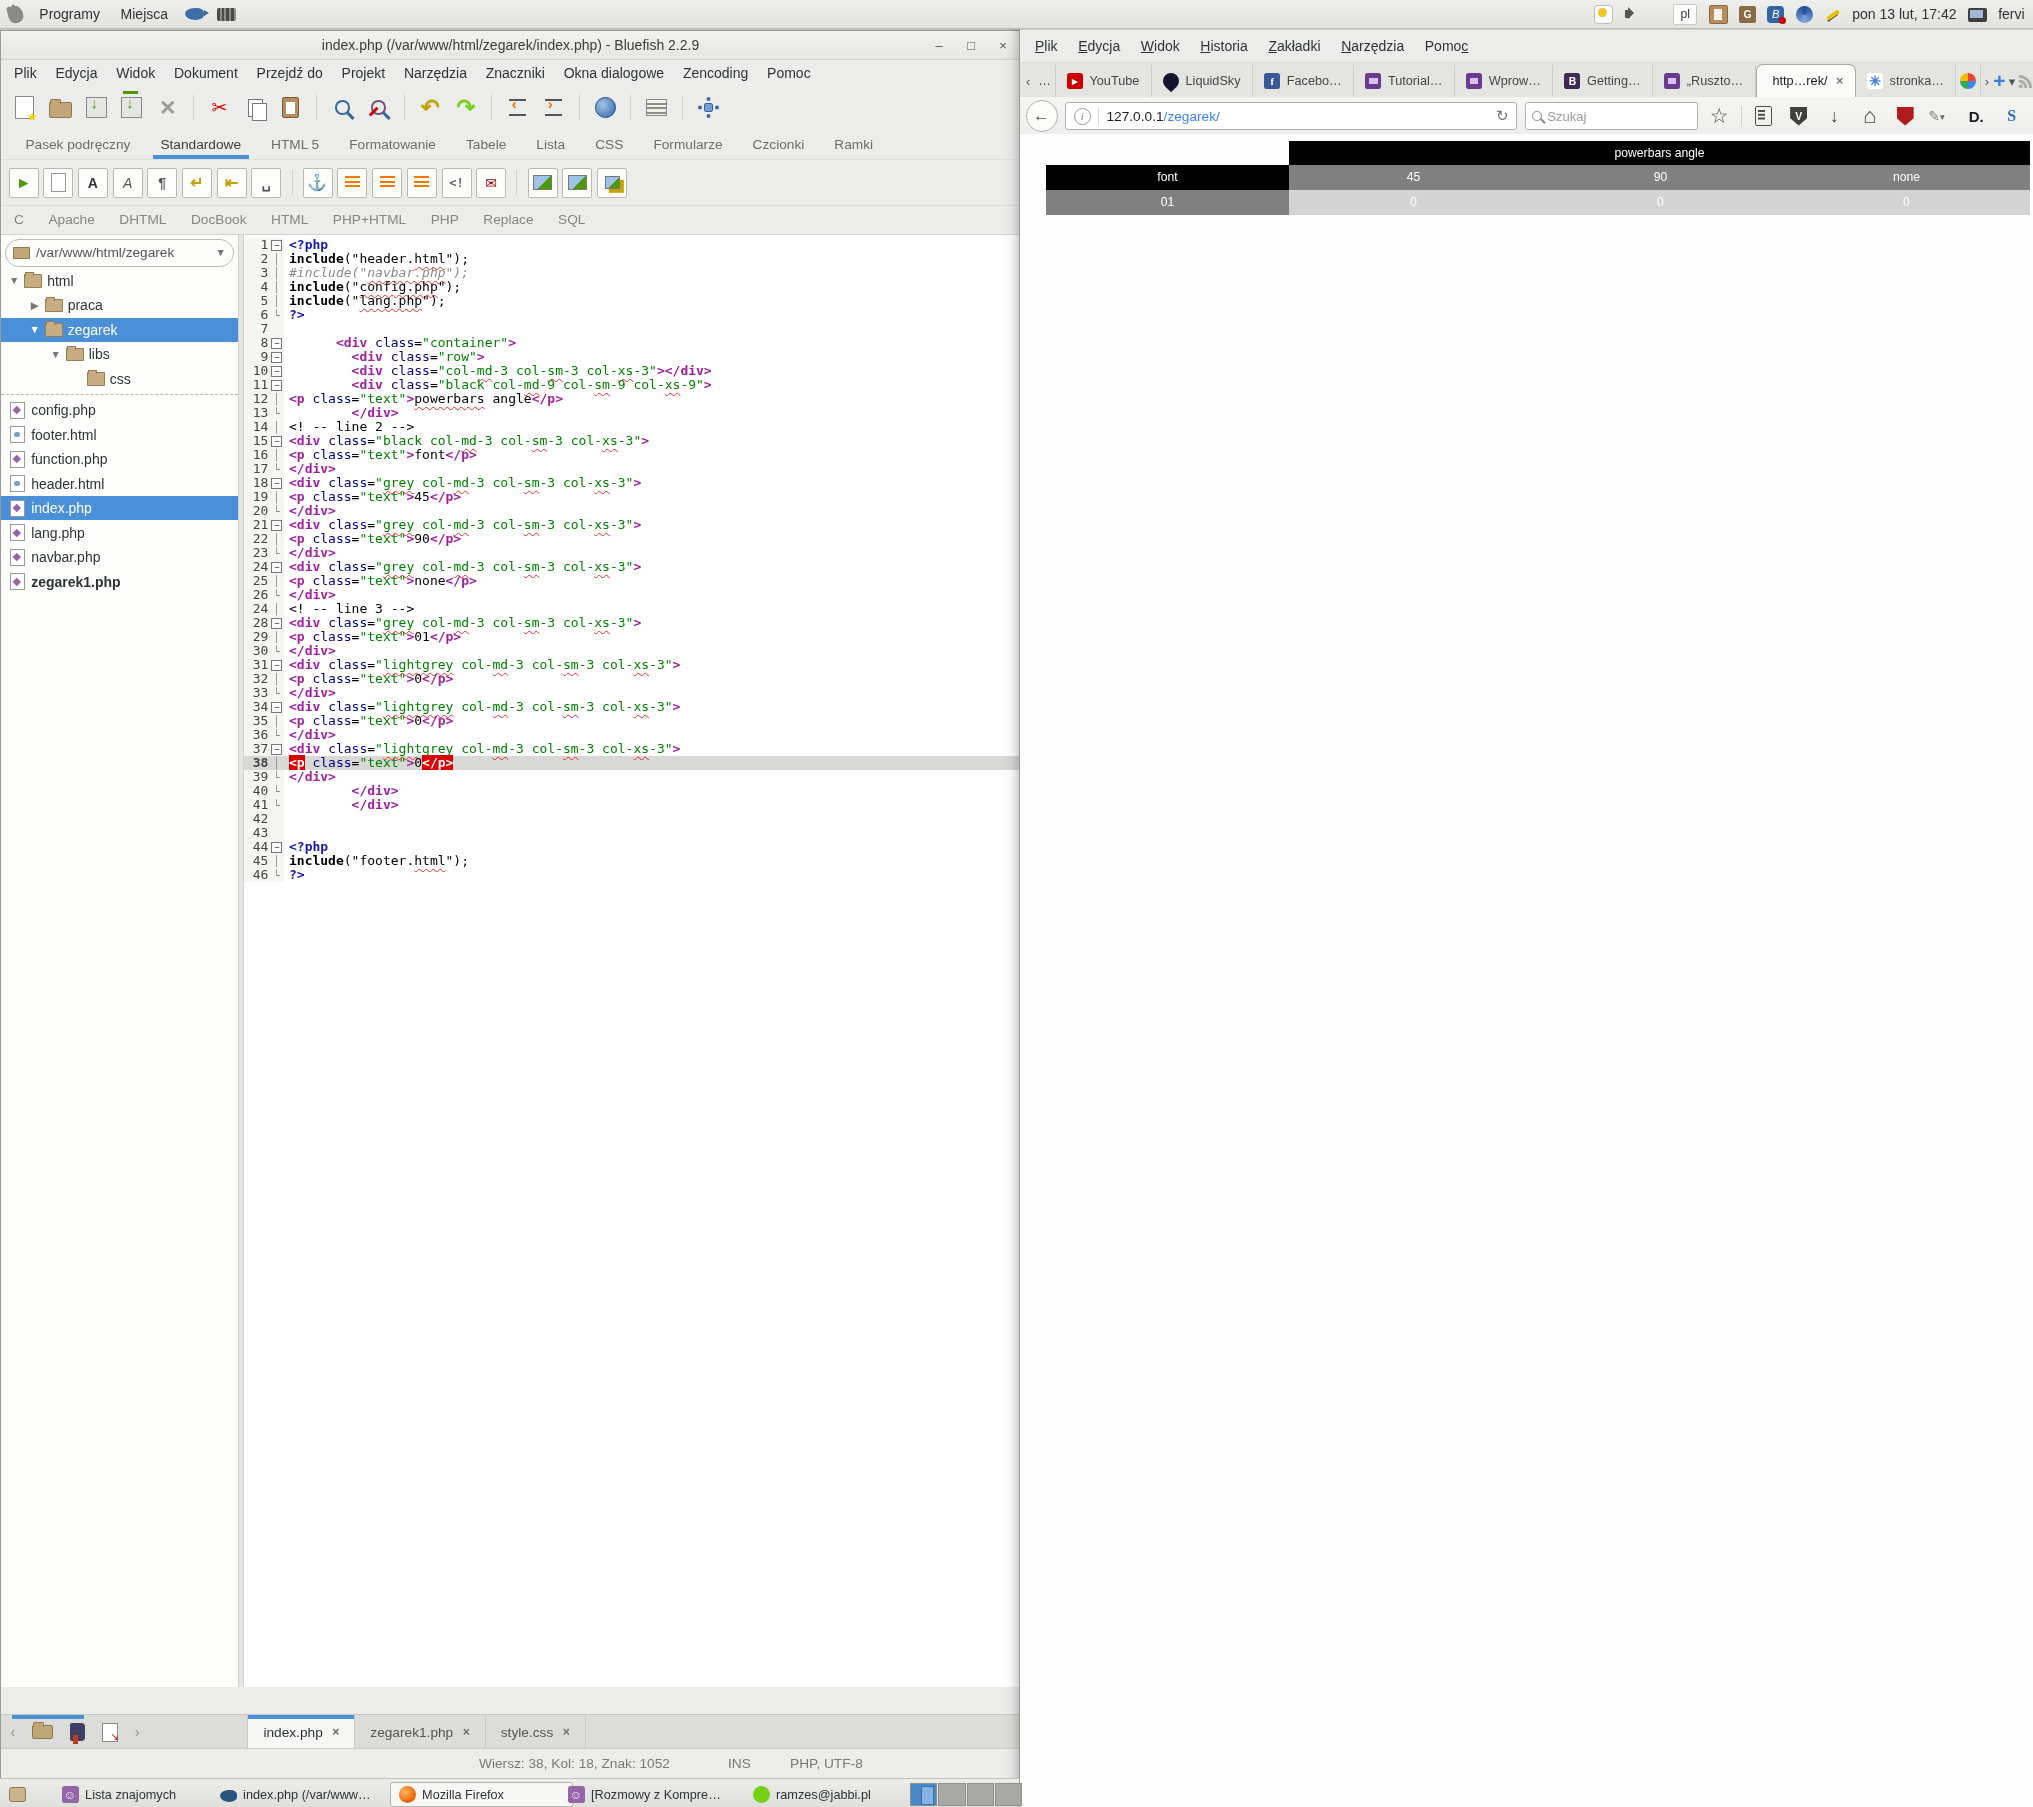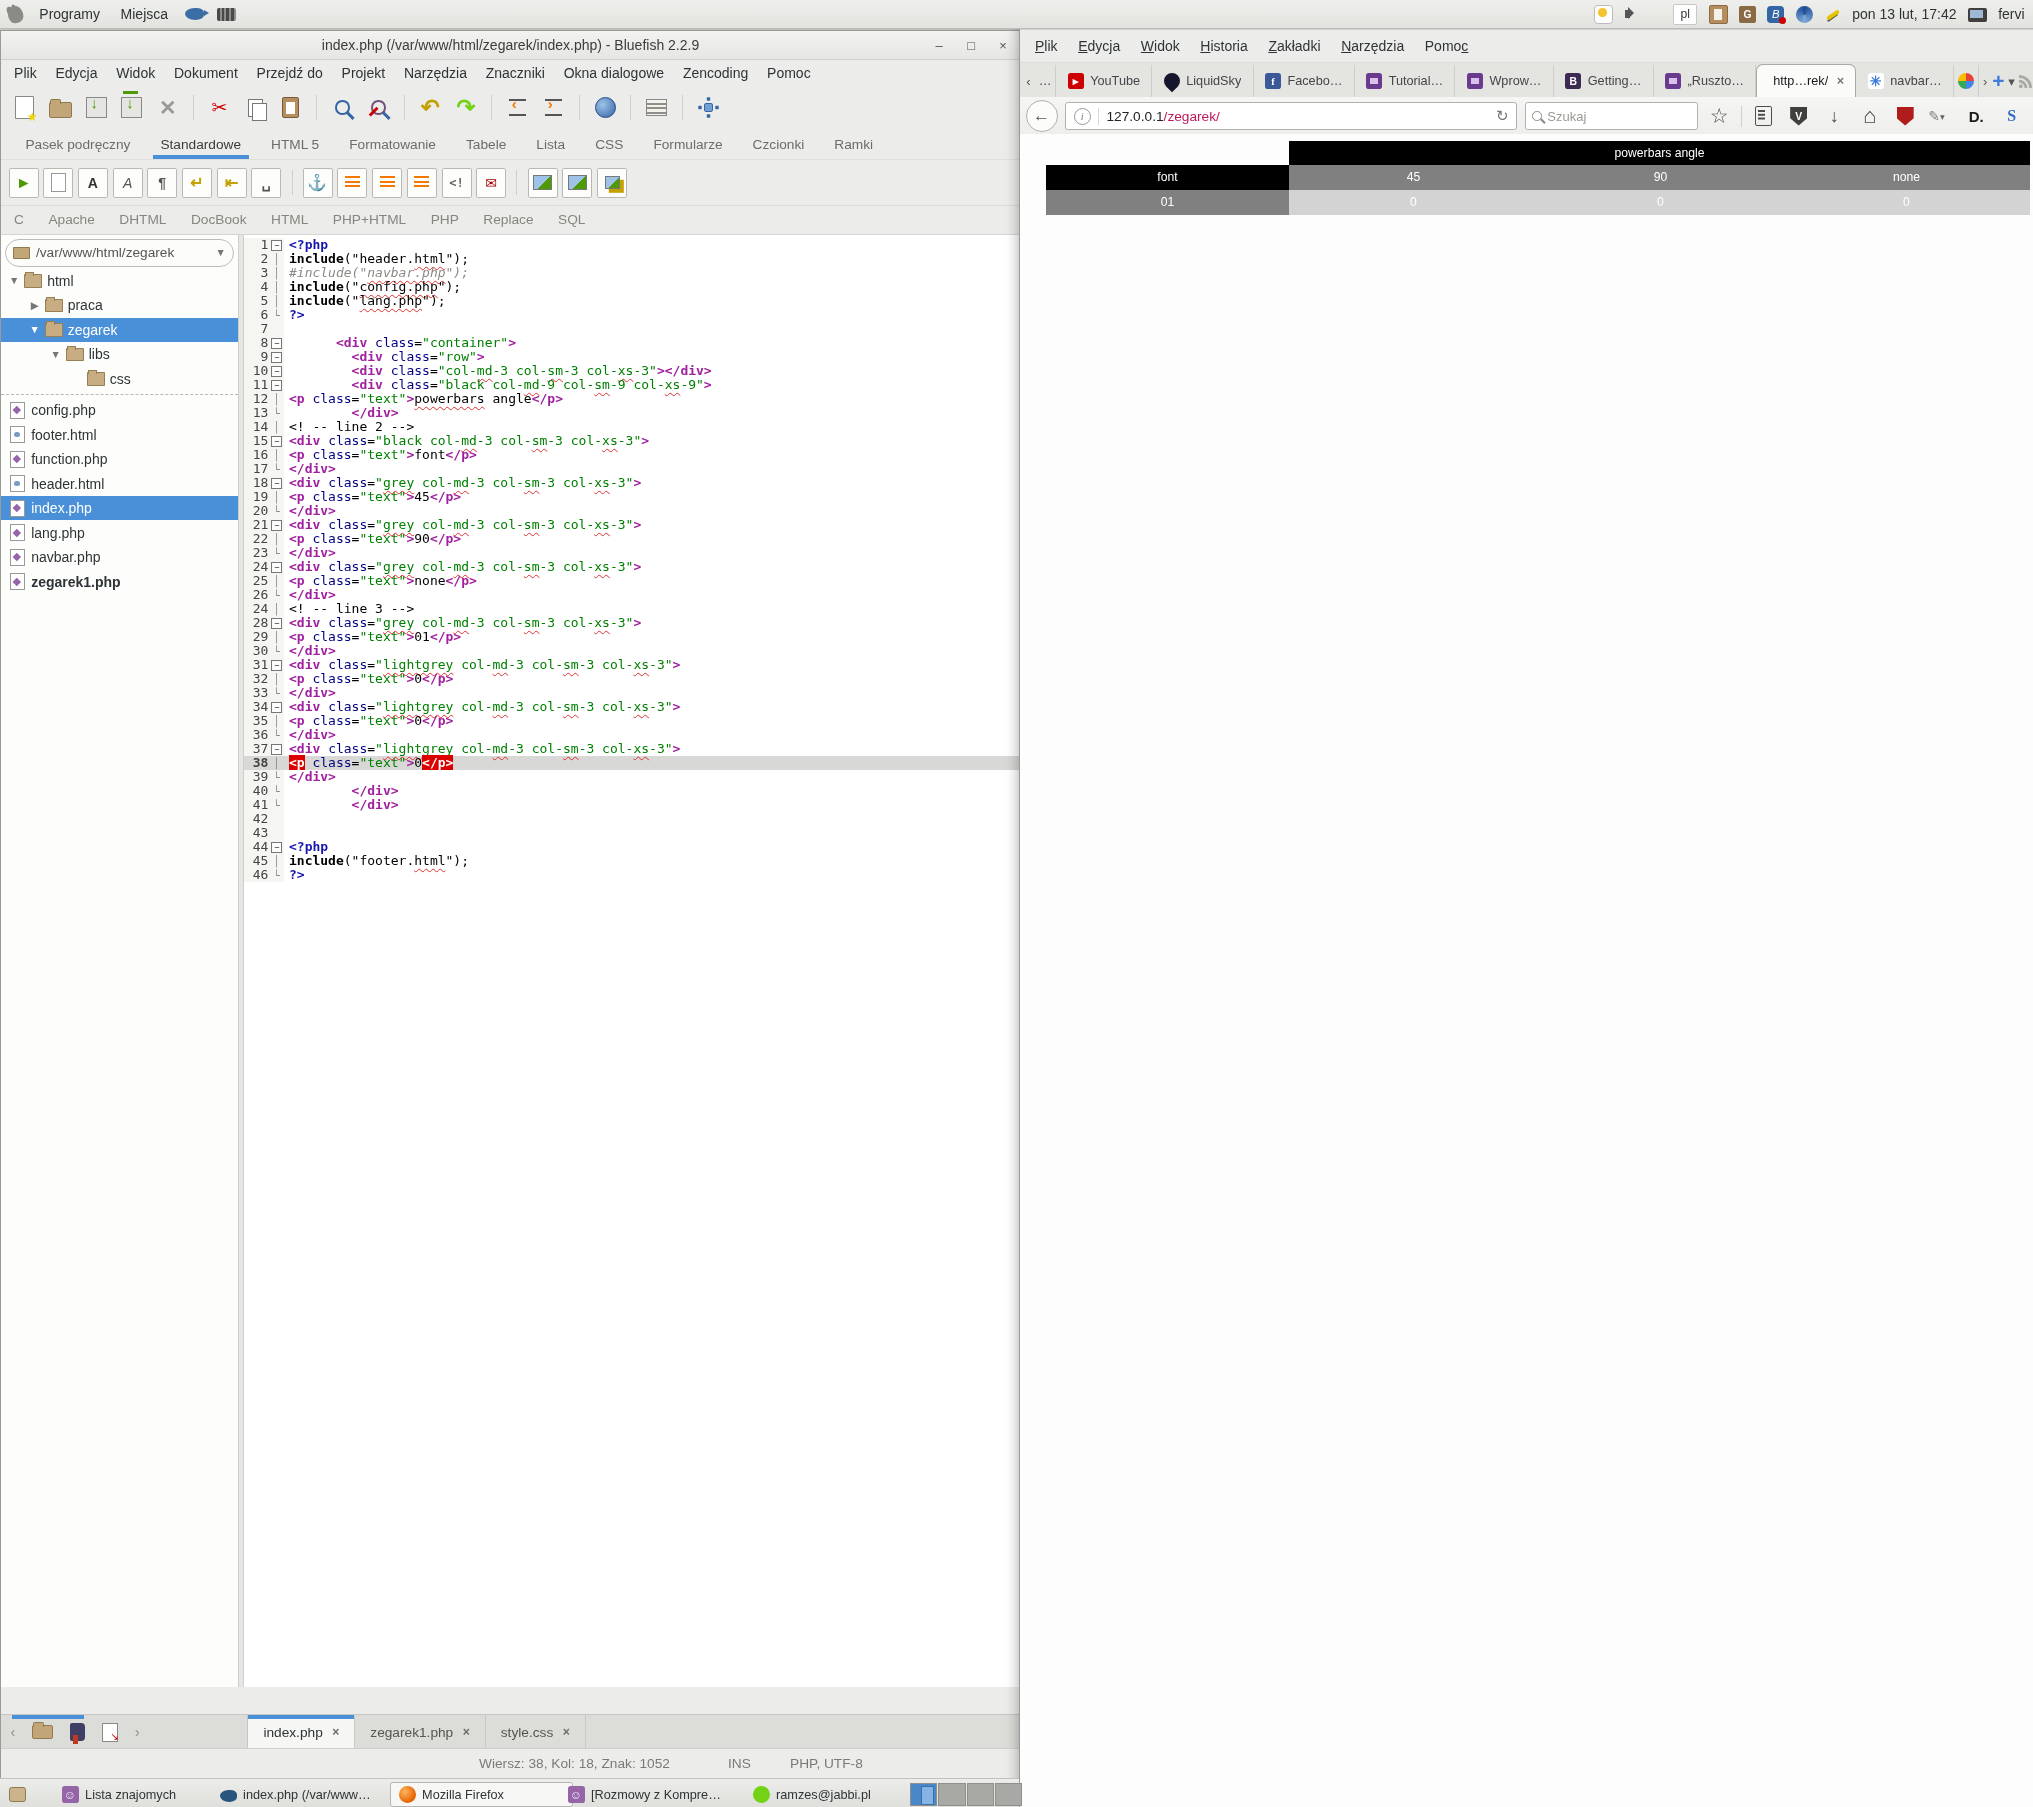--- a/index.html
+++ b/index.html
@@ -210,21 +210,21 @@
     display:flex;align-items:center;padding:0 5.6px;gap:7.5px;}
   #back-btn{width:30px;height:30px;border-radius:50%;background:#fcfcfb;border:0.9px solid #b1b1ac;
     display:flex;align-items:center;justify-content:center;color:#555;font-size:17px;flex:none;}
   #url-field{width:435px;height:26px;background:#fff;border:0.9px solid #b1b1ac;border-radius:2.8px;
     display:flex;align-items:center;padding:0 7.5px;gap:7.5px;font-size:13.7px;flex:none;}
   #url-field .info{width:15px;height:15px;border:0.9px solid #999;border-radius:50%;color:#777;
     font-size:10.4px;display:flex;align-items:center;justify-content:center;font-style:italic;flex:none;
     font-family:"Liberation Serif",serif;}
   #url-field .sep-v{width:0.9px;height:17px;background:#d8d8d4;}
   #url-text{flex:1;white-space:nowrap;overflow:hidden;color:#222;}
-  #url-text .path{color:#be185d;}
+  #url-text .path{color:#3b82f6;}
   #url-field .reload{color:#777;font-size:15px;}
   #search-field{width:158px;height:26px;background:#fff;border:0.9px solid #b1b1ac;border-radius:2.8px;
     display:flex;align-items:center;padding:0 6.6px;gap:5.6px;font-size:13px;color:#9a9a95;flex:none;}
   .smag{width:7.5px;height:7.5px;border:1.9px solid #8a8a85;border-radius:50%;position:relative;flex:none;}
   .smag::after{content:"";position:absolute;width:5.6px;height:1.9px;background:#8a8a85;right:-4.7px;bottom:-1.9px;transform:rotate(45deg);}
   .nav-ico{width:28px;height:28px;display:flex;align-items:center;justify-content:center;
     color:#4d4d4a;font-size:18px;flex:none;position:relative;}
   .vsep{width:0.9px;height:21px;background:#cfcfcb;flex:none;}
   .pocketi{width:15px;height:18px;border:1.9px solid #4d4d4a;border-radius:1.9px;position:relative;}
   .pocketi::after{content:"";position:absolute;left:1.9px;top:2.8px;width:7.5px;height:1.9px;background:#4d4d4a;box-shadow:0 3.8px 0 #4d4d4a,0 7.5px 0 #4d4d4a;}
@@ -613,21 +613,21 @@
           <span class="fftab">
             <span class="fav video"></span>
             <span class="tlabel">„Ruszto…</span>
           </span>
           <span class="fftab active">
             <span class="tlabel">http…rek/</span>
             <span class="tclose">×</span>
           </span>
           <span class="fftab">
             <span class="fav flower"></span>
-            <span class="tlabel">navbar…</span>
+            <span class="tlabel">stronka…</span>
           </span>
           <span class="fftab" style="max-width: 24.5px; padding: 0px 3.8px;">
             <span class="fav google"></span>
           </span>
         </span>
       <span class="tbtn">›</span>
       <span class="tbtn newtab">+</span>
       <span class="tbtn">▾</span>
       <span class="tbtn rss">
         <svg width="15" height="15" viewBox="0 0 16 16">

